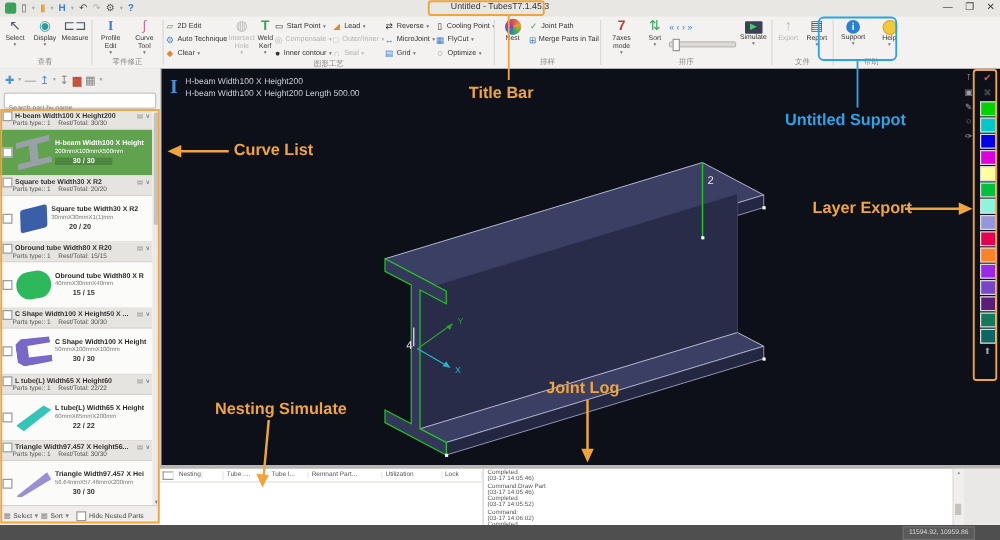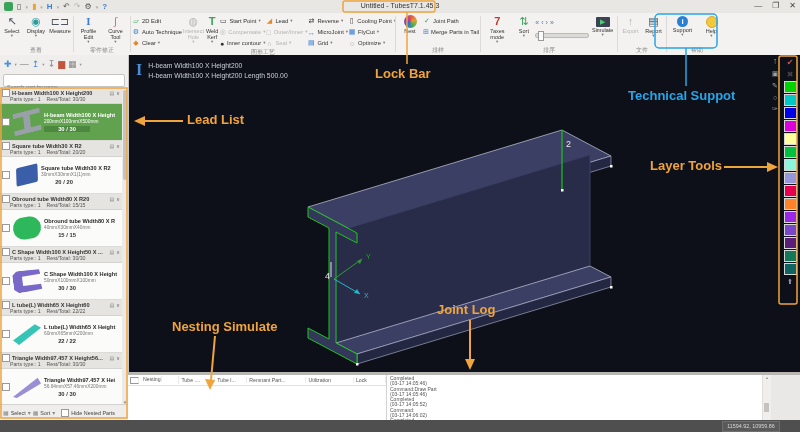--- a/index.html
+++ b/index.html
@@ -626,18 +626,18 @@
   <rect x="779" y="56" width="18" height="248" rx="2" fill="none" stroke="#f0a43c" stroke-width="1.5"></rect>
   <line x1="183" y1="121" x2="144" y2="121" stroke="#f0a43c" stroke-width="2"></line>
   <polygon points="134,121 145,116 145,126" fill="#f0a43c"></polygon>
   <line x1="724" y1="167" x2="768" y2="167" stroke="#f0a43c" stroke-width="2"></line>
   <polygon points="778,167 767,162 767,172" fill="#f0a43c"></polygon>
   <line x1="215" y1="336" x2="211" y2="380" stroke="#f0a43c" stroke-width="2"></line>
   <polygon points="210,390 205,379 215,380" fill="#f0a43c"></polygon>
   <line x1="470" y1="320" x2="470" y2="360" stroke="#f0a43c" stroke-width="2"></line>
   <polygon points="470,370 465,359 475,359" fill="#f0a43c"></polygon>
 </svg>
-<div class="anno" style="left:375px;top:66px">Lock Bar</div>
-<div class="anno blue" style="left:628px;top:88px">Technical Suppot</div>
-<div class="anno" style="left:187px;top:112px">Lead List</div>
-<div class="anno" style="left:650px;top:158px">Layer Tools</div>
+<div class="anno" style="left:375px;top:66px">Title Bar</div>
+<div class="anno blue" style="left:628px;top:88px">Untitled Suppot</div>
+<div class="anno" style="left:187px;top:112px">Curve List</div>
+<div class="anno" style="left:650px;top:158px">Layer Export</div>
 <div class="anno" style="left:172px;top:319px">Nesting Simulate</div>
 <div class="anno" style="left:437px;top:302px">Joint Log</div>
 
 </body></html>

